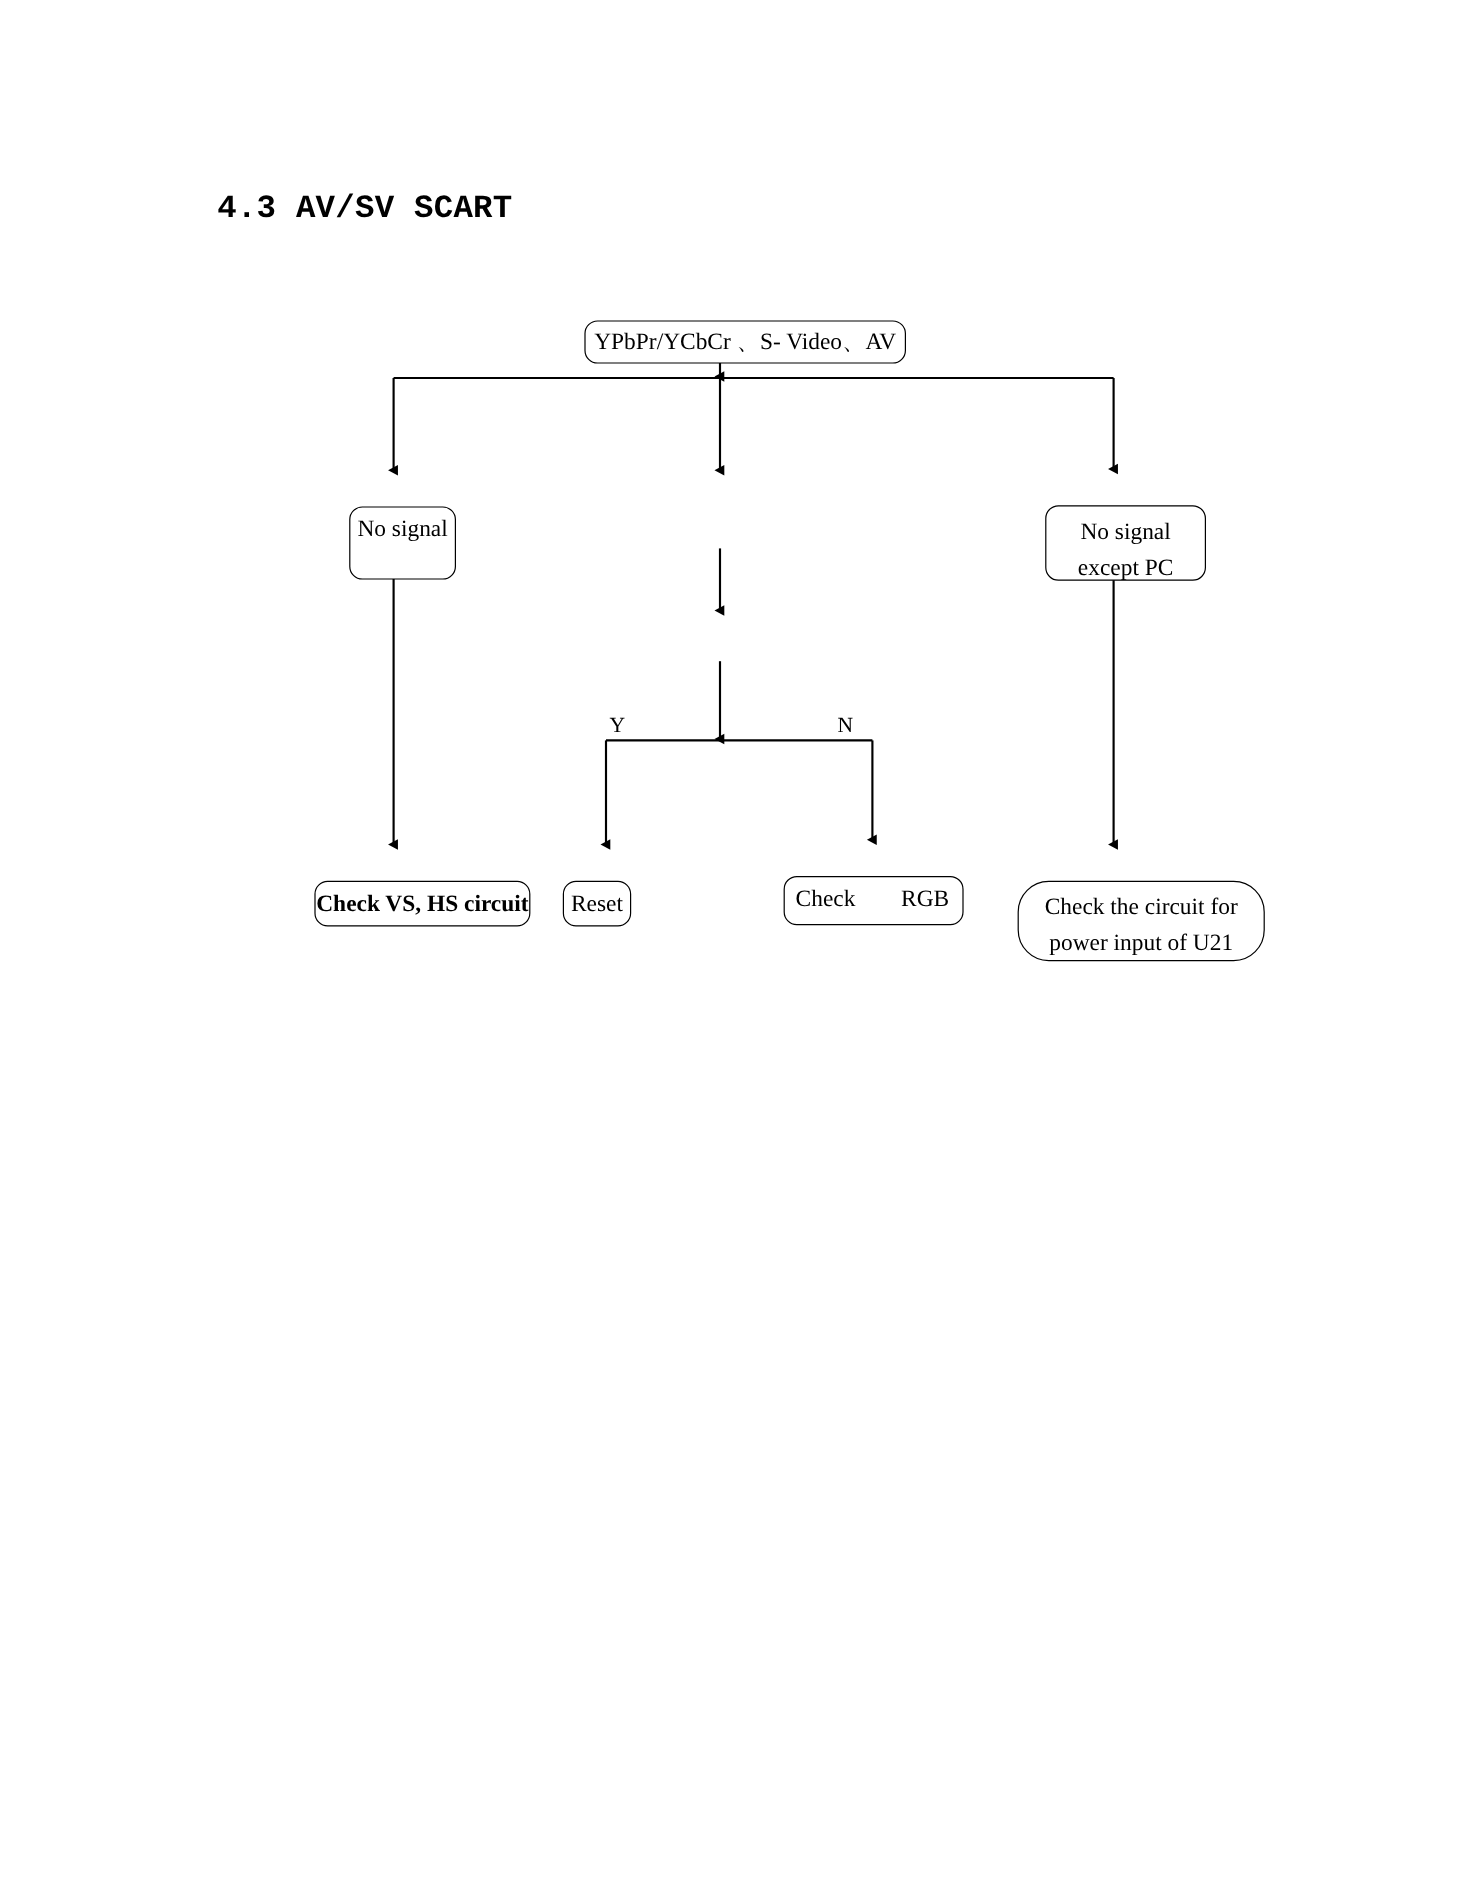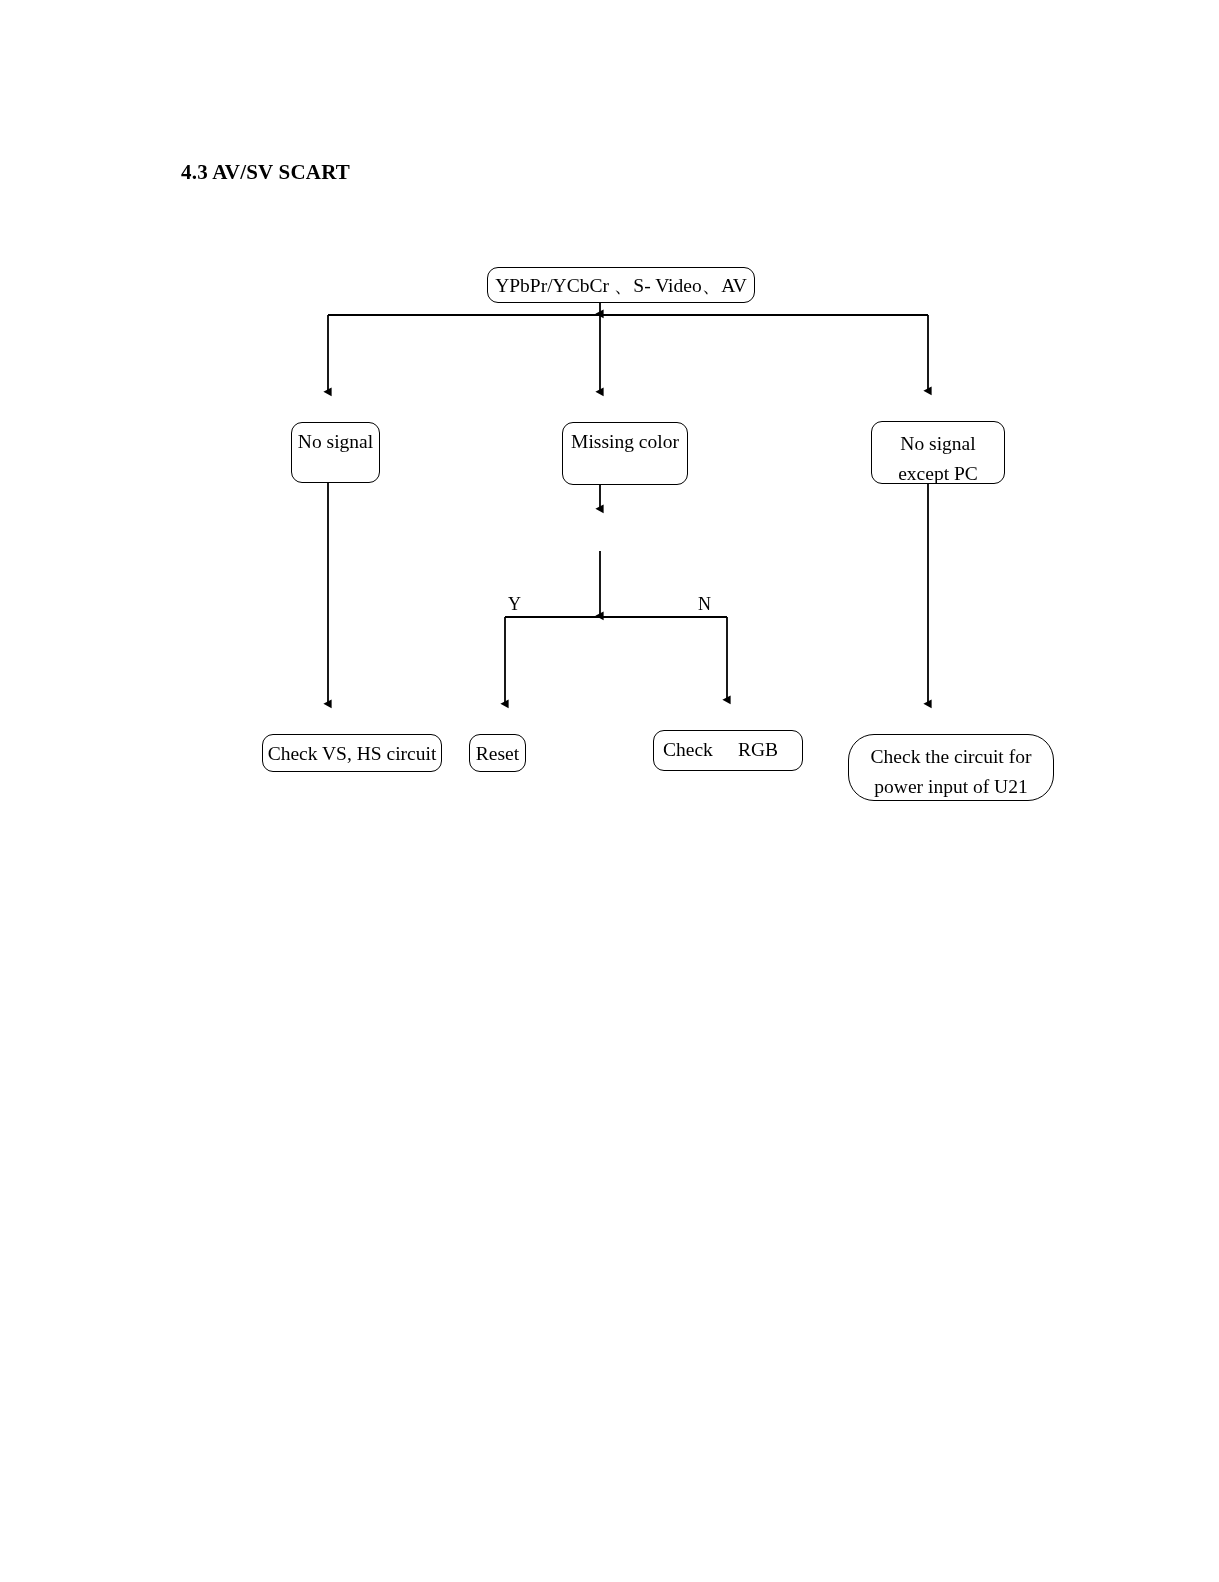--- a/index.html
+++ b/index.html
@@ -21,24 +21,25 @@
     left: 0; top: 0;
     width: 1219px;
     height: 1582px;
   }
 
   
   #section-title {
     position: absolute;
     left: 181px;
     top: 160px;
-    font-size: 21px;
+    font-size: 27px;
     font-weight: bold;
     letter-spacing: 0.2px;
     white-space: nowrap;
+    font-family: Liberation Mono, monospace;
   }
 
   
   #flowchart {
     position: absolute;
     left: 0;
     top: 0;
     width: 1219px;
     height: 900px;
   }
@@ -73,23 +74,23 @@
   .node .line {
     display: block;
   }
 
   
   #node-source     { left: 487px; top: 239px; width: 268px; height: 36px; font-size: 19.5px; padding-top: 4px; }
   #node-no-signal  { left: 291px; top: 394px; width: 89px;  height: 61px; }
   #node-missing    { left: 562px; top: 394px; width: 126px; height: 63px; }
   #node-nosig-pc   { left: 871px; top: 393px; width: 134px; height: 63px; }
   #node-check-rgb-u5 { left: 533px; top: 511px; width: 262px; height: 40px; }
-  #node-check-vshs { left: 262px; top: 706px; width: 180px; height: 38px; }
+  #node-check-vshs { left: 262px; top: 706px; width: 180px; height: 38px; font-weight: bold; }
   #node-reset      { left: 469px; top: 706px; width: 57px;  height: 38px; border-radius: 11px; }
-  #node-check-rgb  { left: 653px; top: 702px; width: 150px; height: 41px; text-align: left; padding-left: 9px; padding-right: 24px; }
+  #node-check-rgb  { left: 653px; top: 702px; width: 150px; height: 41px; text-align: left; padding-left: 9px; padding-right: 11px; }
   #node-check-u21  { left: 848px; top: 706px; width: 206px; height: 67px; border-radius: 26px; }
 
   #node-check-rgb .rgb-row {
     display: flex;
     justify-content: space-between;
     align-items: center;
     width: 100%;
   }
 
   
@@ -145,21 +146,20 @@
       </g>
     </svg>
 
     <div class="edge-label" id="label-y">Y</div>
     <div class="edge-label" id="label-n">N</div>
 
     <div class="node" id="node-source">YPbPr/YCbCr 、S- Video、AV</div>
 
     <div class="node" id="node-no-signal">No signal</div>
 
-    <div class="node" id="node-missing">Missing color</div>
 
     <div class="node two-line" id="node-nosig-pc">
       <span class="line">No signal</span>
       <span class="line">except PC</span>
     </div>
 
 
     <div class="node" id="node-check-vshs">Check VS, HS circuit</div>
 
     <div class="node" id="node-reset">Reset</div>

